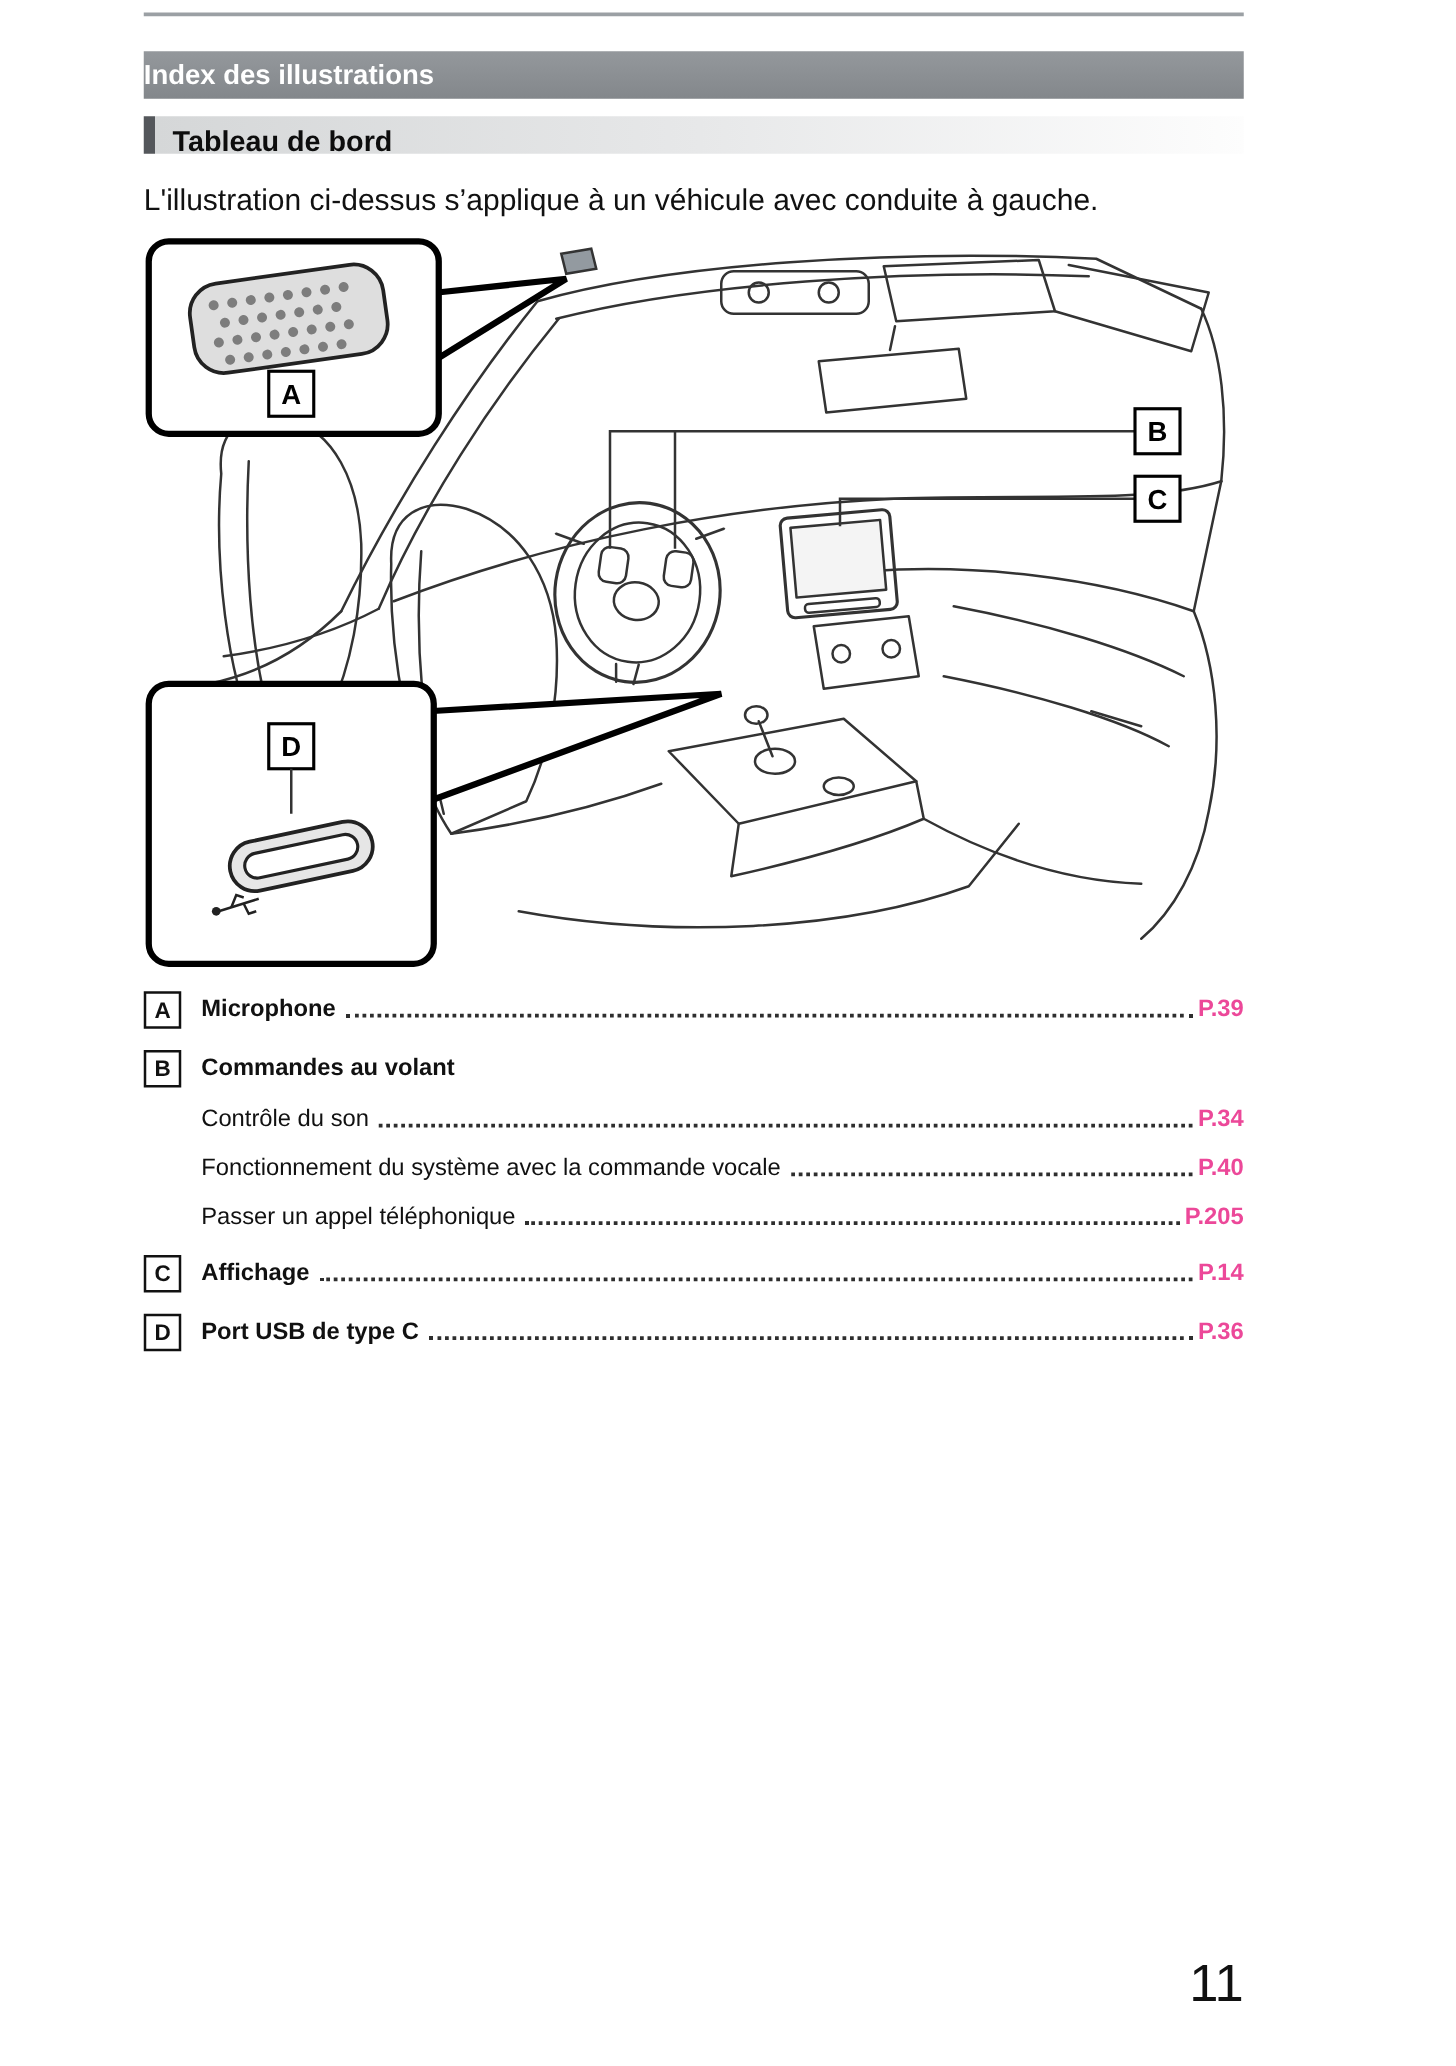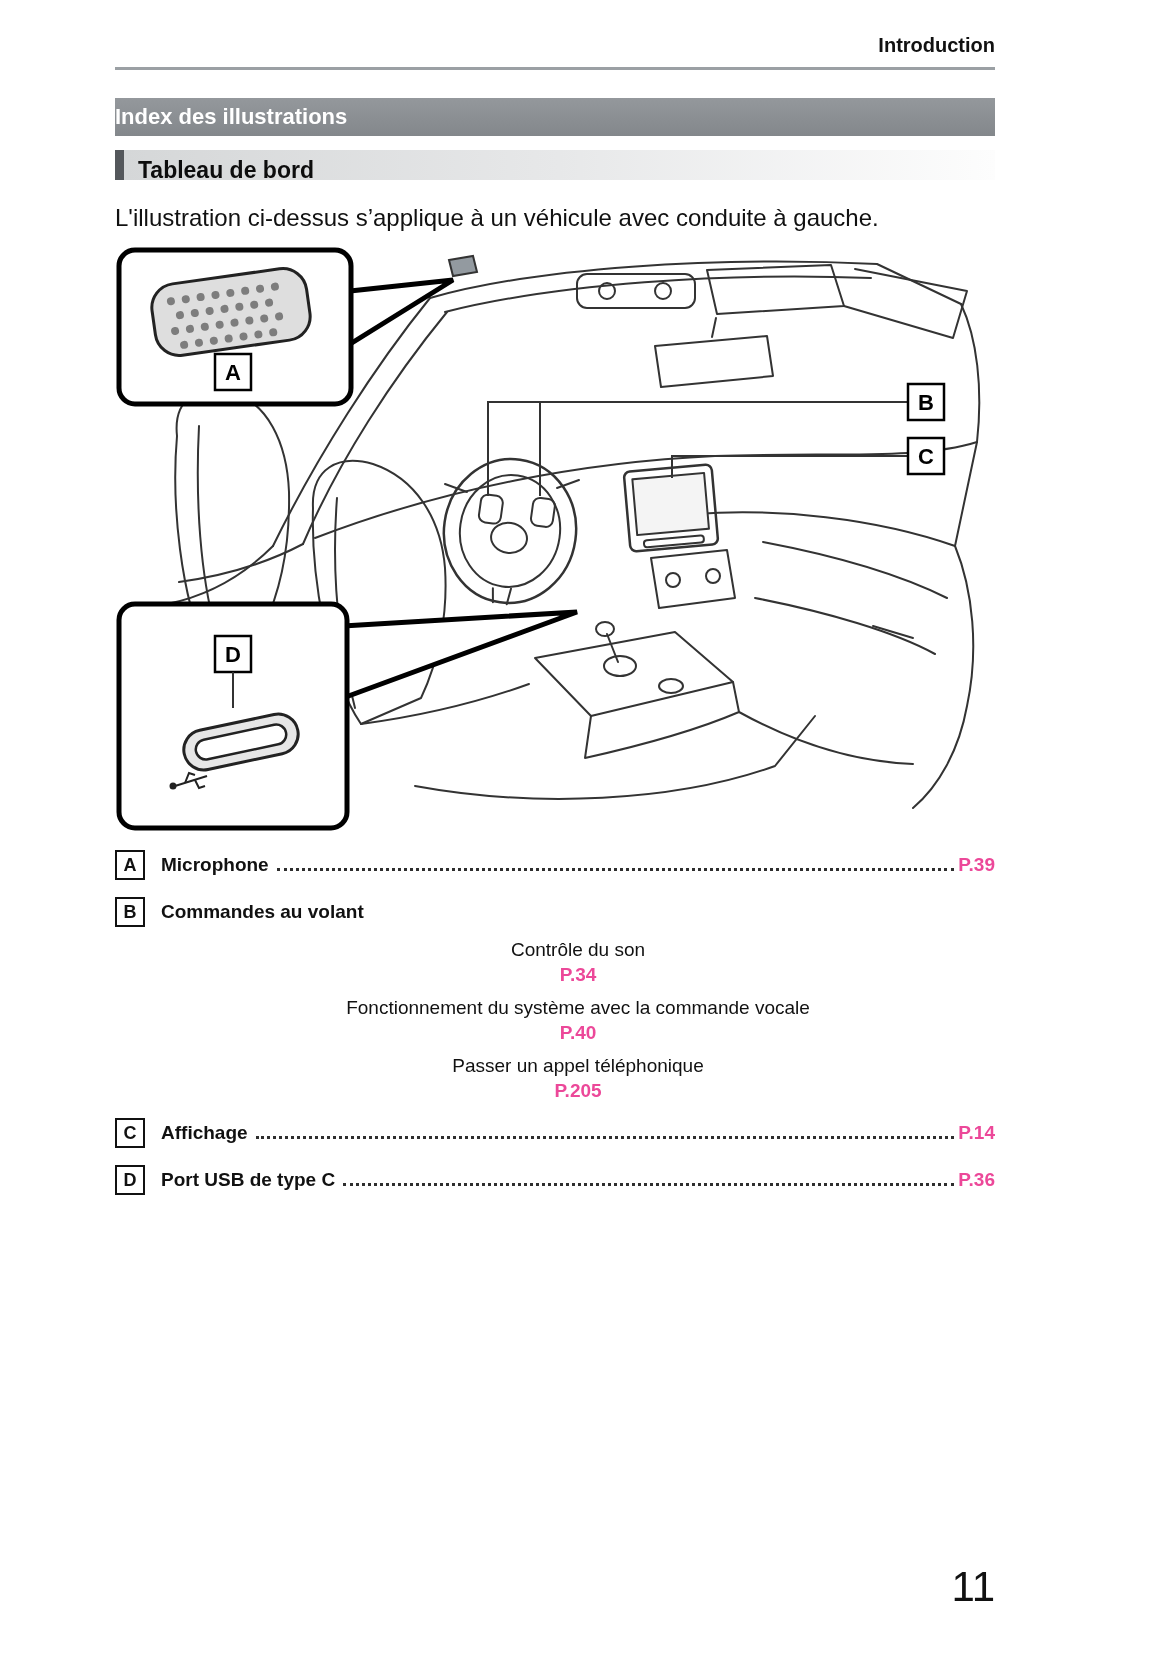--- a/index.html
+++ b/index.html
@@ -36,38 +36,35 @@
   .illustration { margin-top: 14px; width: 880px; height: 588px; }
 
   .index-list { margin-top: 10px; }
   .entry { display: flex; align-items: center; margin-top: 15px; min-height: 32px; }
   .letter-box {
     width: 30px; height: 30px; border: 2px solid #111;
     display: flex; align-items: center; justify-content: center;
     font-size: 18px; font-weight: bold; flex: 0 0 auto; background: #fff;
   }
   .entry-title { margin-left: 16px; font-size: 19px; font-weight: bold; white-space: nowrap; }
-  .subentry { display: flex; align-items: center; margin-top: 11px; padding-left: 46px; min-height: 28px; flex-direction: column; }
+  .subentry { display: flex; align-items: center; margin-top: 11px; padding-left: 46px; min-height: 28px; }
   .sub-title { font-size: 19px; white-space: nowrap; }
   .leader { flex: 1; border-bottom: 3px dotted #2e2e2e; margin: 0 4px 0 8px; transform: translateY(4px); }
   .page-ref { font-size: 19px; font-weight: bold; color: #ec4899; white-space: nowrap; }
 
   .page-number { position: absolute; right: 170px; bottom: 42px; font-size: 42px; font-weight: normal; }
 
   svg text { font-family: "Liberation Sans", sans-serif; }
 </style>
 </head>
 <body>
 
 <div class="page">
   <div class="content">
 
-    <div class="header">
-      <span class="header-title">Introduction</span>
-    </div>
     <div class="header-rule"></div>
 
     <div class="banner-primary">
       <span>Index des illustrations</span>
     </div>
 
     <div class="banner-secondary">
       <span class="banner-bar"></span>
       <span class="banner-secondary-label">Tableau de bord</span>
     </div>

